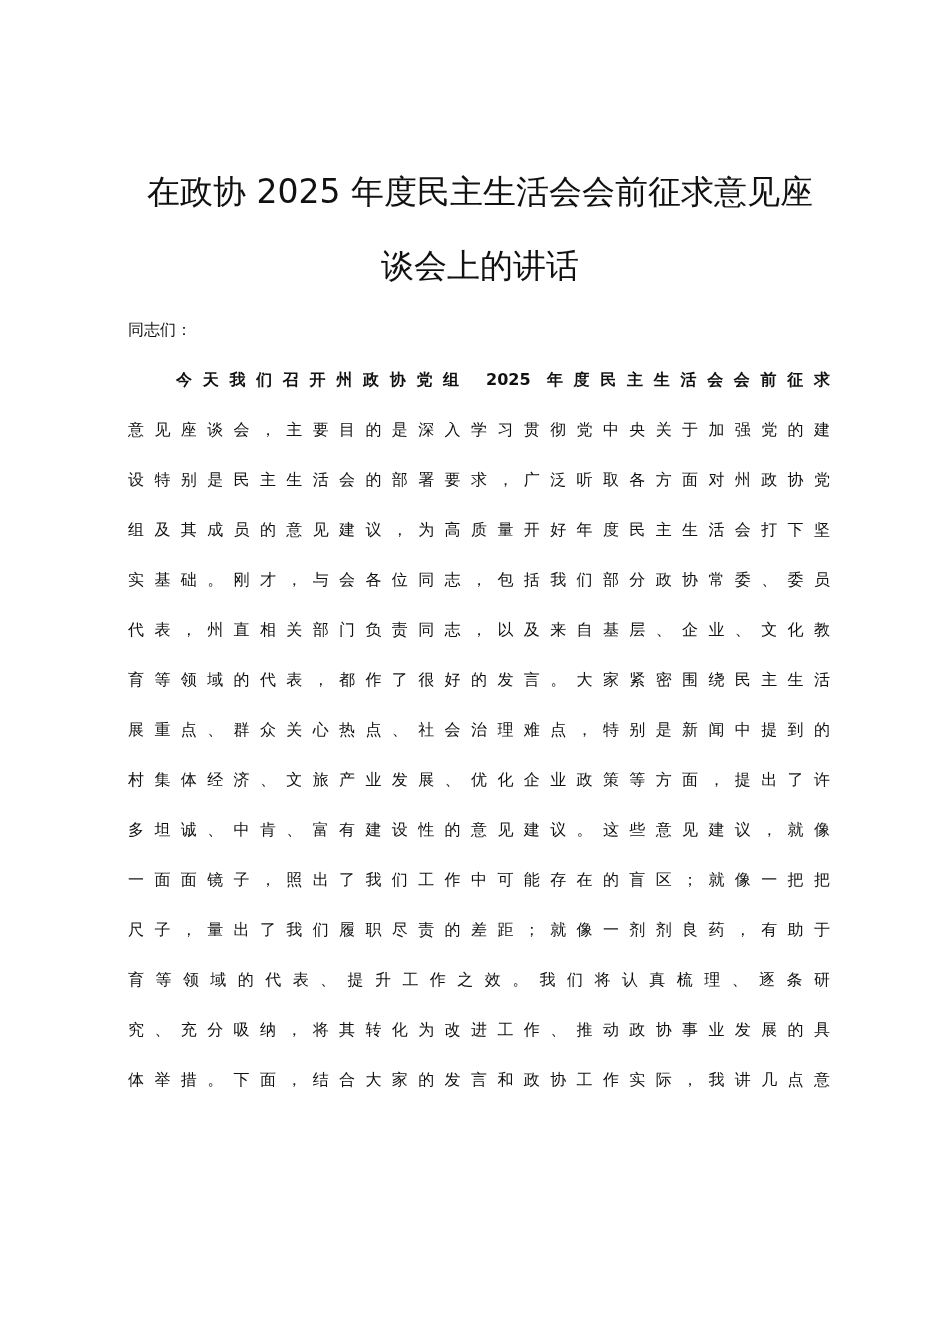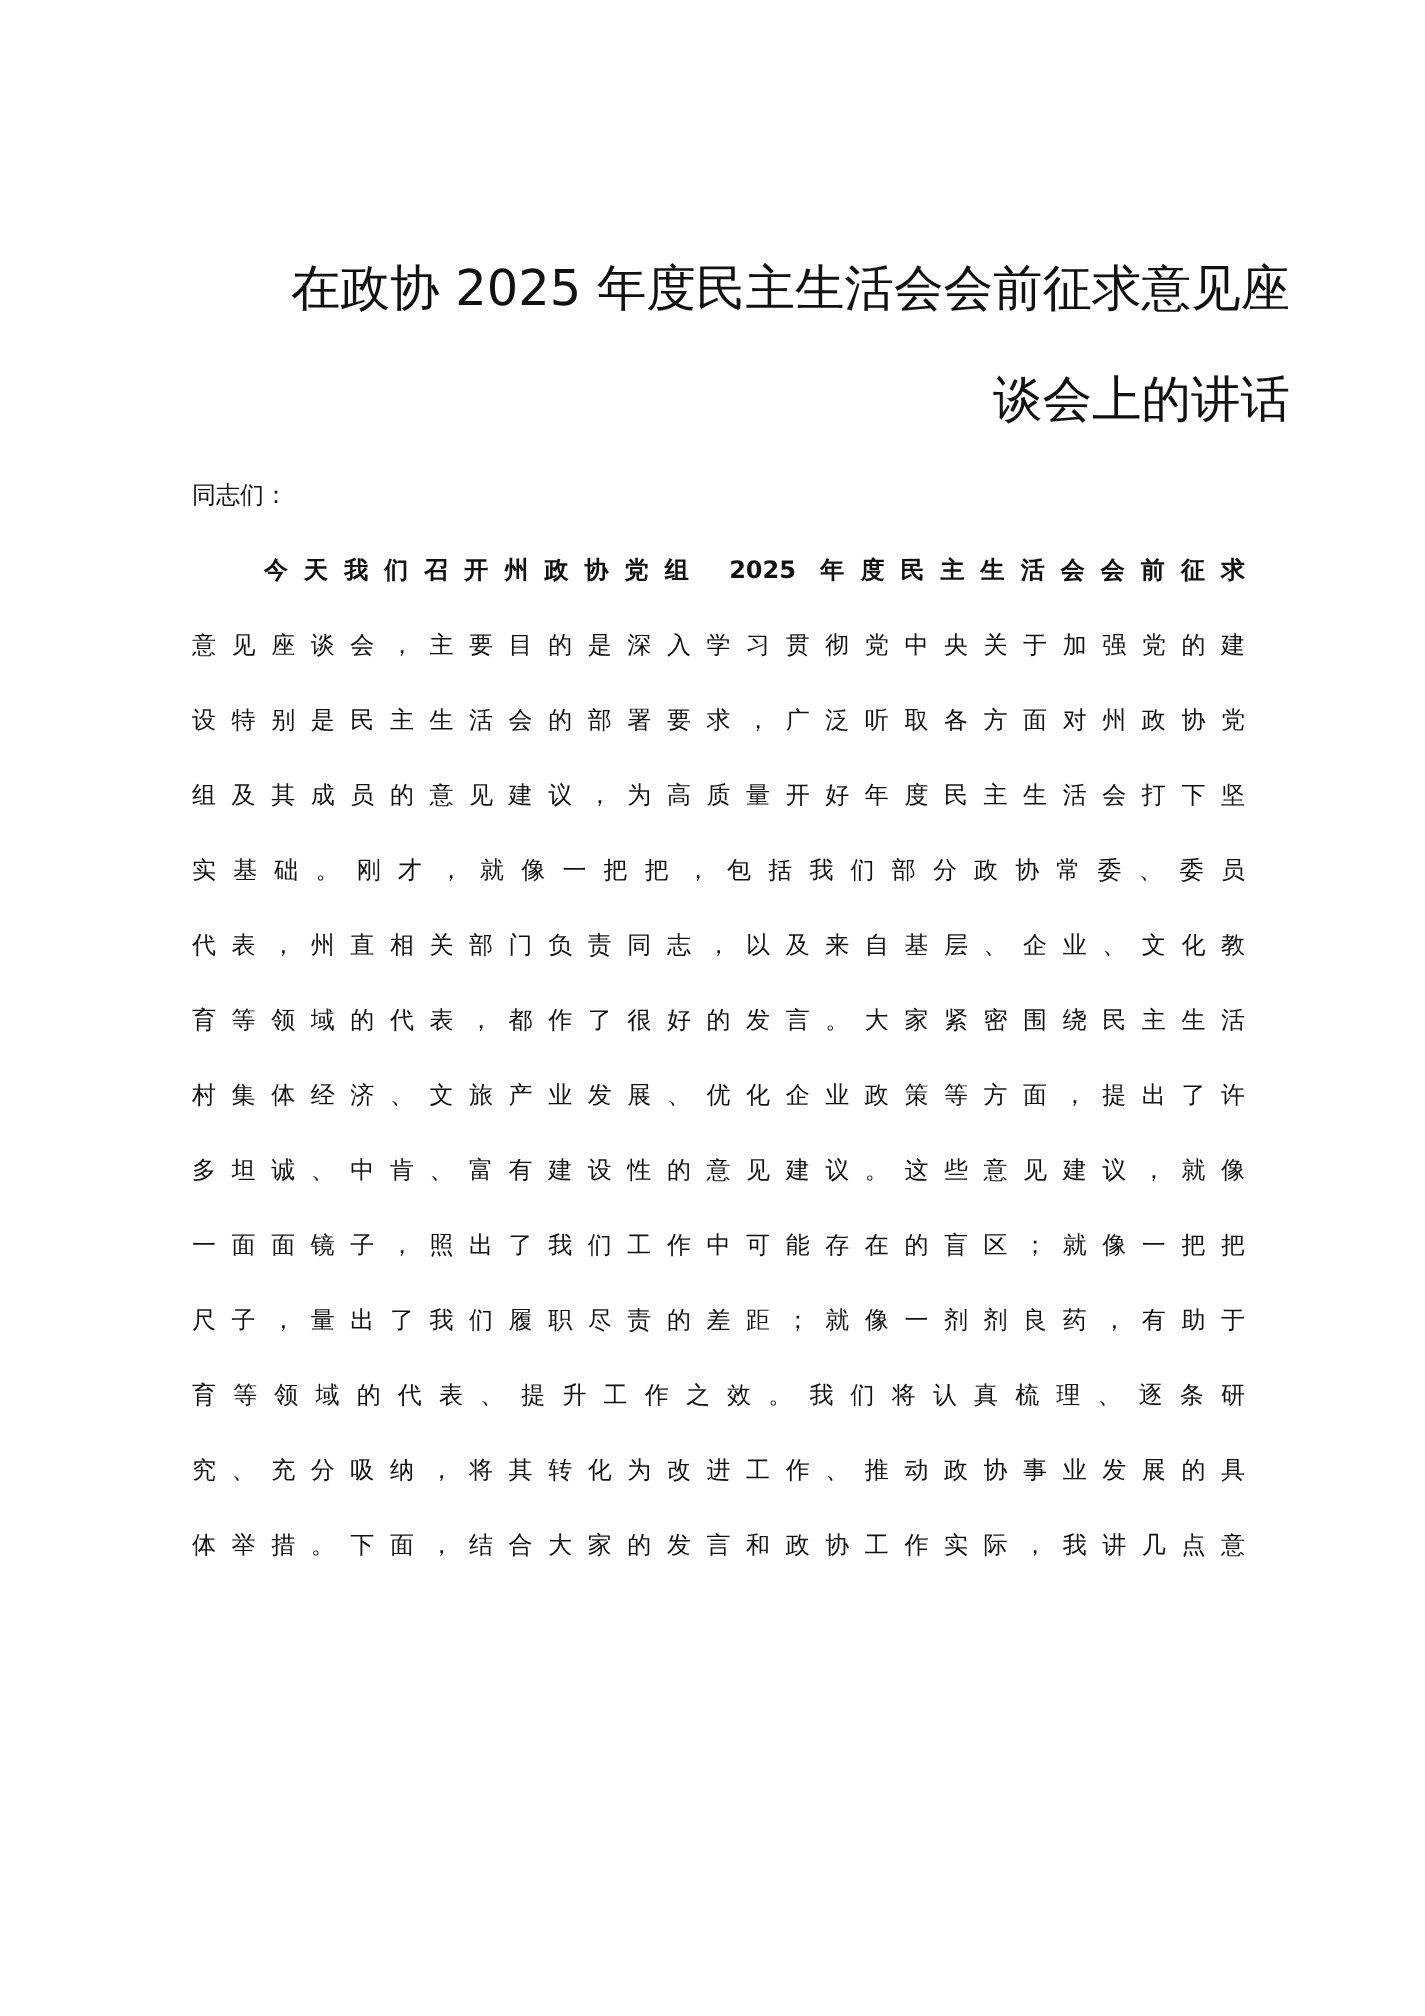--- a/index.html
+++ b/index.html
@@ -31,21 +31,20 @@
       text-align: center;
       font-size: 33px;
       line-height: 74px;
       letter-spacing: 0px;
       font-weight: normal;
       margin: 0;
     }
     .title .tline {
       display: block;
       white-space: nowrap;
-      text-align: right;
     }
     .body-text {
       position: absolute;
       left: 128px;
       top: 305px;
       width: 720px;
     }
     .line {
       display: block;
       height: 50px;
@@ -79,23 +78,24 @@
     <span class="tline">谈会上的讲话</span>
   </h1>
 
   <div class="body-text">
     <span class="line salutation">同志们：</span>
     <div>
       <span class="line first">今天我们召开州政协党组 2025 年度民主生活会会前征求</span>
       <span class="line">意见座谈会，主要目的是深入学习贯彻党中央关于加强党的建</span>
       <span class="line">设特别是民主生活会的部署要求，广泛听取各方面对州政协党</span>
       <span class="line">组及其成员的意见建议，为高质量开好年度民主生活会打下坚</span>
-      <span class="line">实基础。刚才，就像一把把，包括我们部分政协常委、委员</span>
+      <span class="line">实基础。刚才，与会各位同志，包括我们部分政协常委、委员</span>
       <span class="line">代表，州直相关部门负责同志，以及来自基层、企业、文化教</span>
       <span class="line">育等领域的代表，都作了很好的发言。大家紧密围绕民主生活</span>
+      <span class="line">展重点、群众关心热点、社会治理难点，特别是新闻中提到的</span>
       <span class="line">村集体经济、文旅产业发展、优化企业政策等方面，提出了许</span>
       <span class="line">多坦诚、中肯、富有建设性的意见建议。这些意见建议，就像</span>
       <span class="line">一面面镜子，照出了我们工作中可能存在的盲区；就像一把把</span>
       <span class="line">尺子，量出了我们履职尽责的差距；就像一剂剂良药，有助于</span>
       <span class="line">育等领域的代表、提升工作之效。我们将认真梳理、逐条研</span>
       <span class="line">究、充分吸纳，将其转化为改进工作、推动政协事业发展的具</span>
       <span class="line last">体举措。下面，结合大家的发言和政协工作实际，我讲几点意</span>
     </div>
   </div>
 

